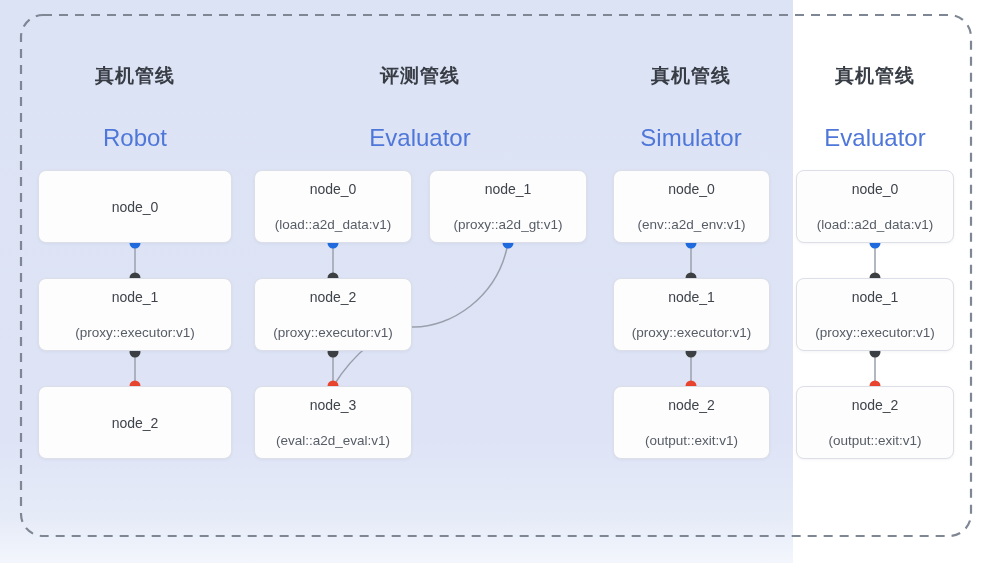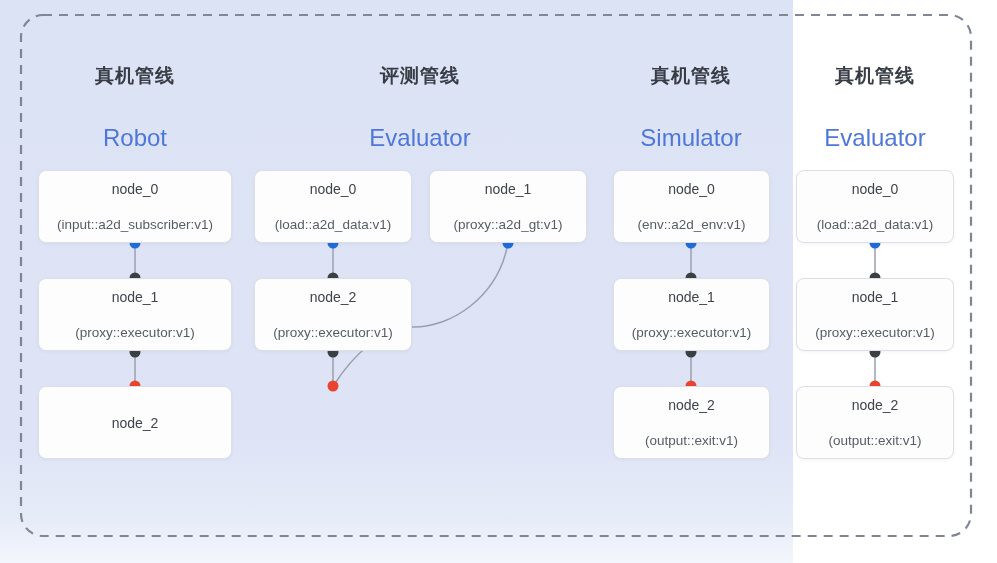--- a/index.html
+++ b/index.html
@@ -129,41 +129,44 @@
   <div class="hdr-en" style="left:420px">Evaluator</div>
 
   <div class="hdr-zh" style="left:691px">真机管线</div>
   <div class="hdr-en" style="left:691px">Simulator</div>
 
   <div class="hdr-zh" style="left:875px">真机管线</div>
   <div class="hdr-en" style="left:875px">Evaluator</div>
 
   <div class="node" style="left:38px; top:170px; width:194px;">
     <div class="node-title">node_0</div>
-    <div class="node-sub">(input::a2d_subscriber:v1)</div>
   </div>
   <div class="node" style="left:38px; top:278px; width:194px;">
     <div class="node-title">node_1</div>
     <div class="node-sub">(proxy::executor:v1)</div>
   </div>
   <div class="node" style="left:38px; top:386px; width:194px;">
     <div class="node-title">node_2</div>
   </div>
 
   <div class="node" style="left:254px; top:170px; width:158px;">
     <div class="node-title">node_0</div>
     <div class="node-sub">(load::a2d_data:v1)</div>
   </div>
   <div class="node" style="left:429px; top:170px; width:158px;">
     <div class="node-title">node_1</div>
     <div class="node-sub">(proxy::a2d_gt:v1)</div>
   </div>
   <div class="node" style="left:254px; top:278px; width:158px;">
     <div class="node-title">node_2</div>
     <div class="node-sub">(proxy::executor:v1)</div>
+  </div>
+  <div class="node" style="left:254px; top:386px; width:158px;">
+    <div class="node-title">node_3</div>
+    <div class="node-sub">(eval::a2d_eval:v1)</div>
   </div>
 
   <div class="node" style="left:613px; top:170px; width:157px;">
     <div class="node-title">node_0</div>
     <div class="node-sub">(env::a2d_env:v1)</div>
   </div>
   <div class="node" style="left:613px; top:278px; width:157px;">
     <div class="node-title">node_1</div>
     <div class="node-sub">(proxy::executor:v1)</div>
   </div>

